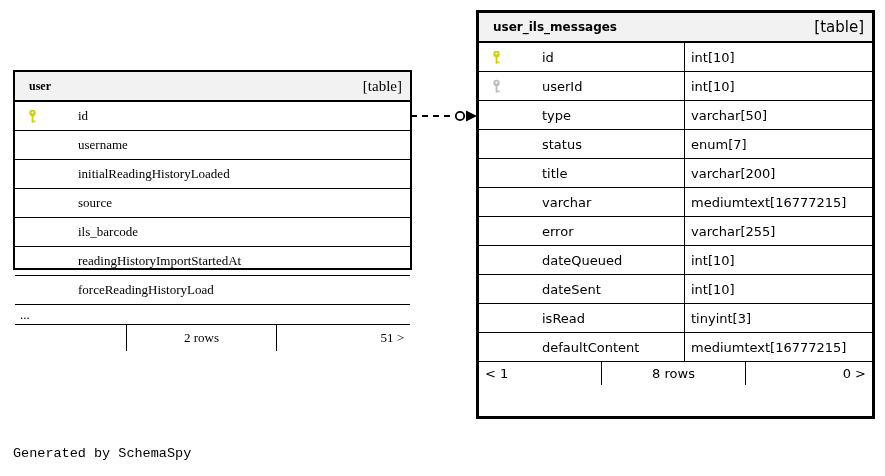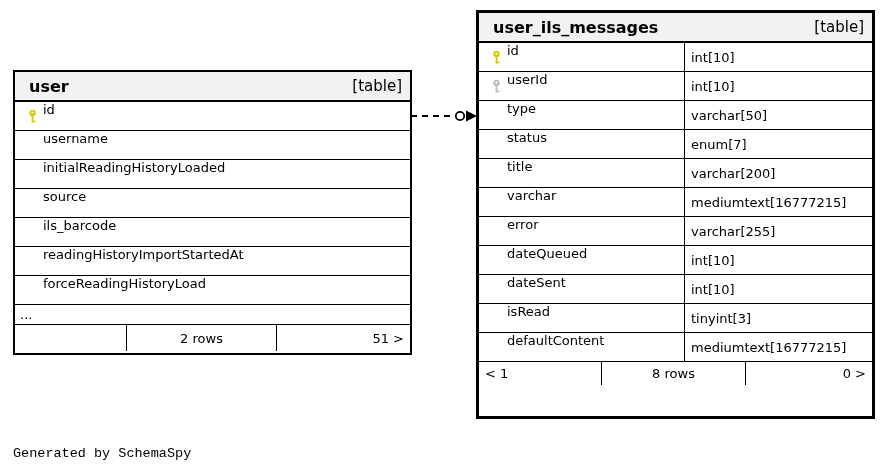--- a/index.html
+++ b/index.html
@@ -19,54 +19,56 @@
   }
   .tbl {
     position: absolute;
     background: #ffffff;
     border: 2px solid #000000;
     box-sizing: border-box;
     font-size: 13px;
   }
   #tbl-user {
     left: 13px; top: 70px;
-    width: 399px; height: 285px;
+    width: 399px; height: 200px; font-family: Liberation Serif, serif;
   }
   #tbl-uim {
     left: 476px; top: 10px;
     width: 399px; height: 409px;
     border-width: 3px;
   }
   .tbl-header {
     height: 30px;
     background: #f2f2f2;
     border-bottom: 2px solid #000000;
     display: flex;
     justify-content: space-between;
     align-items: center;
     padding: 0 8px 0 14px;
     box-sizing: border-box;
   }
-  .tbl-header .tname { font-weight: bold; font-size: 16px; }
+  .tbl-header .tname { font-weight: bold; font-size: 12px; }
   .tbl-header .tbadge { font-size: 15px; }
 
   .row {
     height: 29px;
     border-bottom: 1.5px solid #000000;
     display: flex;
     align-items: stretch;
     box-sizing: border-box;
   }
   .namecell {
     display: flex;
+    align-items: center;
     padding-left: 10px;
     box-sizing: border-box;
     flex: 1;
     min-width: 0;
     white-space: nowrap;
+    gap: 35px;
   }
   #tbl-uim .namecell {
     flex: none;
     width: 206px;
     border-right: 1.5px solid #000000;
   }
   .typecell {
     flex: 1;
     display: flex;
     align-items: center;

